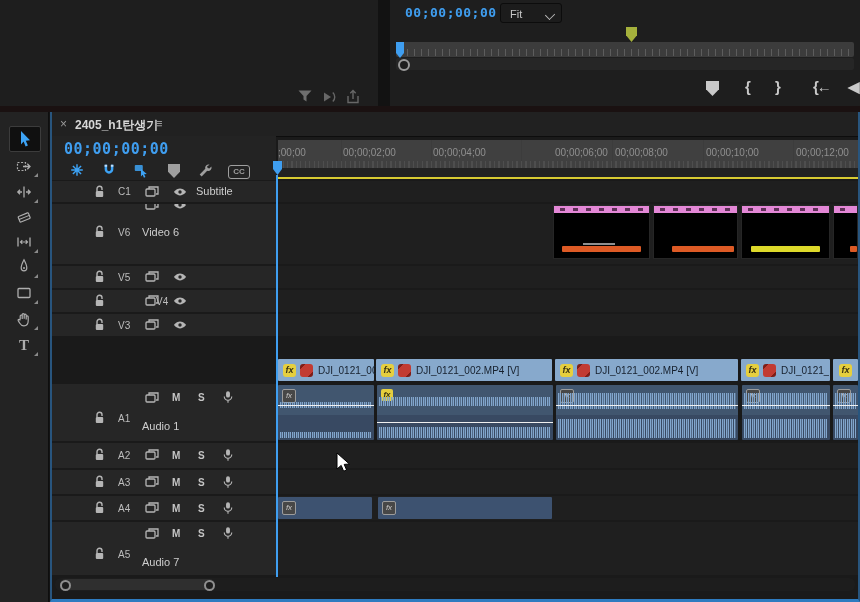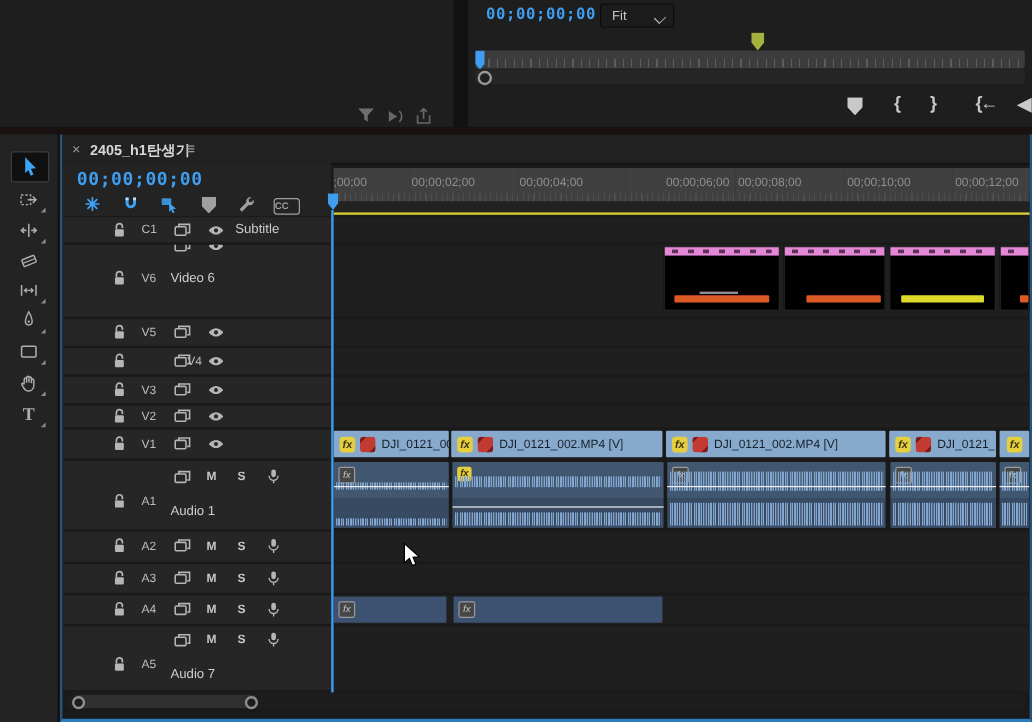--- a/index.html
+++ b/index.html
@@ -45,21 +45,21 @@
       box-sizing:border-box;overflow:hidden;}
   .tl-in{position:absolute;left:-2px;top:0;width:810px;height:487px;}
   .tabbar{left:0;top:0;width:810px;height:24px;background:#212121;border-bottom:1px solid #0d0d0d;}
   .tab-close{left:10px;top:5px;color:#9a9a9a;font-size:12px;}
   .tab-title{left:25px;top:5px;color:#d8d8d8;font-size:12px;font-weight:bold;}
   .tab-menu{left:105px;top:4px;color:#9a9a9a;font-size:13px;}
   .tl-left-zone{left:0;top:24px;width:226px;height:44px;background:#232323;}
   .tl-timecode{left:14px;top:28px;font-size:15px;font-weight:bold;color:#3f9ef0;letter-spacing:.5px;}
   .tl-toolicon{position:absolute;top:50px;width:18px;height:16px;}
   .cc-badge{position:absolute;top:53px;width:20px;height:12px;border:1.5px solid #9f9f9f;border-radius:3px;
-            color:#9f9f9f;font-size:8px;font-weight:bold;text-align:left;line-height:12px;}
+            color:#9f9f9f;font-size:8px;font-weight:bold;text-align:center;line-height:12px;}
   .gray-pent{width:12px;height:14px;background:#9f9f9f;clip-path:polygon(0 0,100% 0,100% 55%,50% 100%,0 55%);}
 
   
   .ruler{left:228px;top:28px;width:582px;height:28px;background:#404040;overflow:hidden;}
   .ruler-label{position:absolute;top:7px;color:#8f8f8f;font-size:10px;white-space:nowrap;}
   .ruler-ticks{position:absolute;left:0;bottom:0;width:582px;height:7px;
                background:repeating-linear-gradient(90deg,#4e4e4e 0 1px,transparent 1px 4.5px);}
   .ruler-major{position:absolute;top:0;width:1px;height:28px;background:#3c3c3c;}
   .inout{left:228px;top:56px;width:582px;height:9px;background:#222222;}
   .workarea{left:228px;top:65px;width:582px;height:2px;background:#d8cb32;}
@@ -388,56 +388,22 @@
             </svg>
         <svg class="hico" style="left:120px;top:3px;" viewBox="0 0 16 16">
           <path d="M2 8s2.4-3.4 6-3.4S14 8 14 8s-2.4 3.4-6 3.4S2 8 2 8z" fill="#b5b5b5"></path>
           <circle cx="8" cy="8" r="1.7" fill="#262626"></circle>
             </svg>
       </div>
       <div class="vdiv"></div>
       <div class="cnt"></div>
     </div>
 
-    <div class="row" style="top:226px;height:18px;">
-      <div class="hdr">
-        <svg class="hico" style="left:40px;top:1px;" viewBox="0 0 16 16">
-          <path d="M5 7V4.8a2.5 2.5 0 015 0V6" fill="none" stroke="#b5b5b5" stroke-width="1.4"></path>
-          <rect x="3.8" y="7" width="7.4" height="6" rx="1" fill="#b5b5b5"></rect>
-            </svg>
-        <span class="tid" style="left:66px;top:4px;">V2</span>
-        <svg class="hico" style="left:92px;top:1px;" viewBox="0 0 16 16">
-          <rect x="2" y="5" width="9" height="7" rx="1" fill="none" stroke="#b5b5b5" stroke-width="1.3"></rect>
-          <path d="M5 5V3h9v7h-2" fill="none" stroke="#b5b5b5" stroke-width="1.3"></path>
-            </svg>
-        <svg class="hico" style="left:120px;top:1px;" viewBox="0 0 16 16">
-          <path d="M2 8s2.4-3.4 6-3.4S14 8 14 8s-2.4 3.4-6 3.4S2 8 2 8z" fill="#b5b5b5"></path>
-          <circle cx="8" cy="8" r="1.7" fill="#262626"></circle>
-            </svg>
-      </div>
-      <div class="vdiv"></div>
-      <div class="cnt"></div>
-    </div>
 
     <div class="row" style="top:246px;height:24px;">
-      <div class="hdr">
-        <svg class="hico" style="left:40px;top:4px;" viewBox="0 0 16 16">
-          <path d="M5 7V4.8a2.5 2.5 0 015 0V6" fill="none" stroke="#b5b5b5" stroke-width="1.4"></path>
-          <rect x="3.8" y="7" width="7.4" height="6" rx="1" fill="#b5b5b5"></rect>
-            </svg>
-        <span class="tid" style="left:66px;top:7px;">V1</span>
-        <svg class="hico" style="left:92px;top:4px;" viewBox="0 0 16 16">
-          <rect x="2" y="5" width="9" height="7" rx="1" fill="none" stroke="#b5b5b5" stroke-width="1.3"></rect>
-          <path d="M5 5V3h9v7h-2" fill="none" stroke="#b5b5b5" stroke-width="1.3"></path>
-            </svg>
-        <svg class="hico" style="left:120px;top:4px;" viewBox="0 0 16 16">
-          <path d="M2 8s2.4-3.4 6-3.4S14 8 14 8s-2.4 3.4-6 3.4S2 8 2 8z" fill="#b5b5b5"></path>
-          <circle cx="8" cy="8" r="1.7" fill="#262626"></circle>
-            </svg>
-      </div>
       <div class="vdiv"></div>
       <div class="cnt" style="background:#191919;">
         <div class="vclip" style="left:0;width:96px;">
           <span class="fxb" style="left:5px;top:5px;">fx</span>
           <span class="redb"></span>
           <span class="lbl">DJI_0121_00</span>
         </div>
         <div class="vclip" style="left:98px;width:176px;">
           <span class="fxb" style="left:5px;top:5px;">fx</span>
           <span class="redb"></span>

